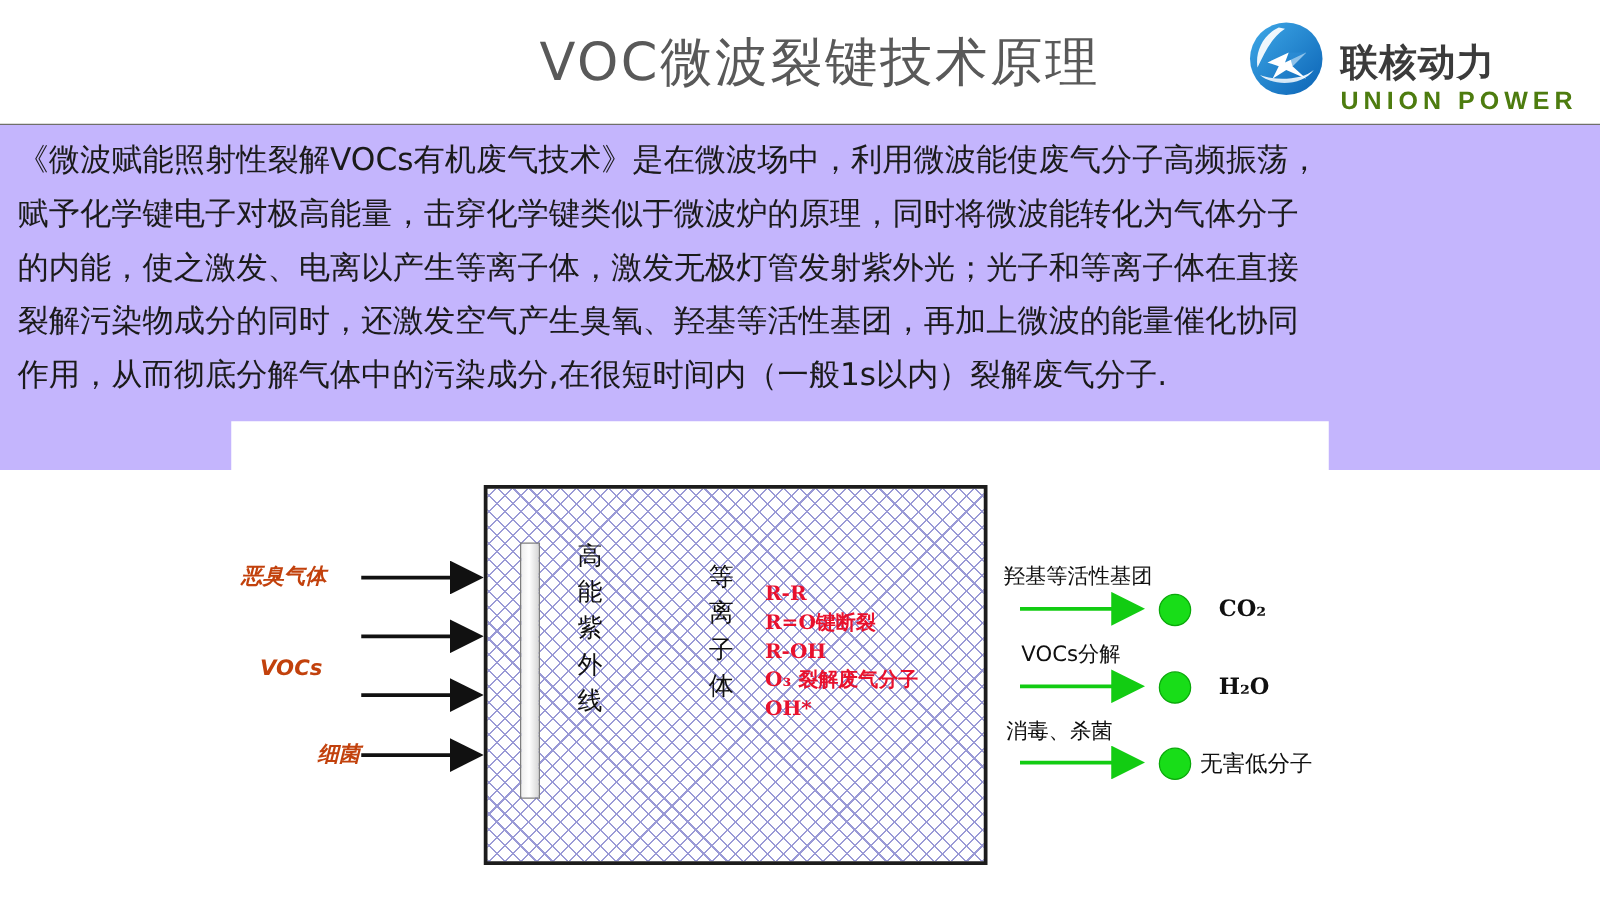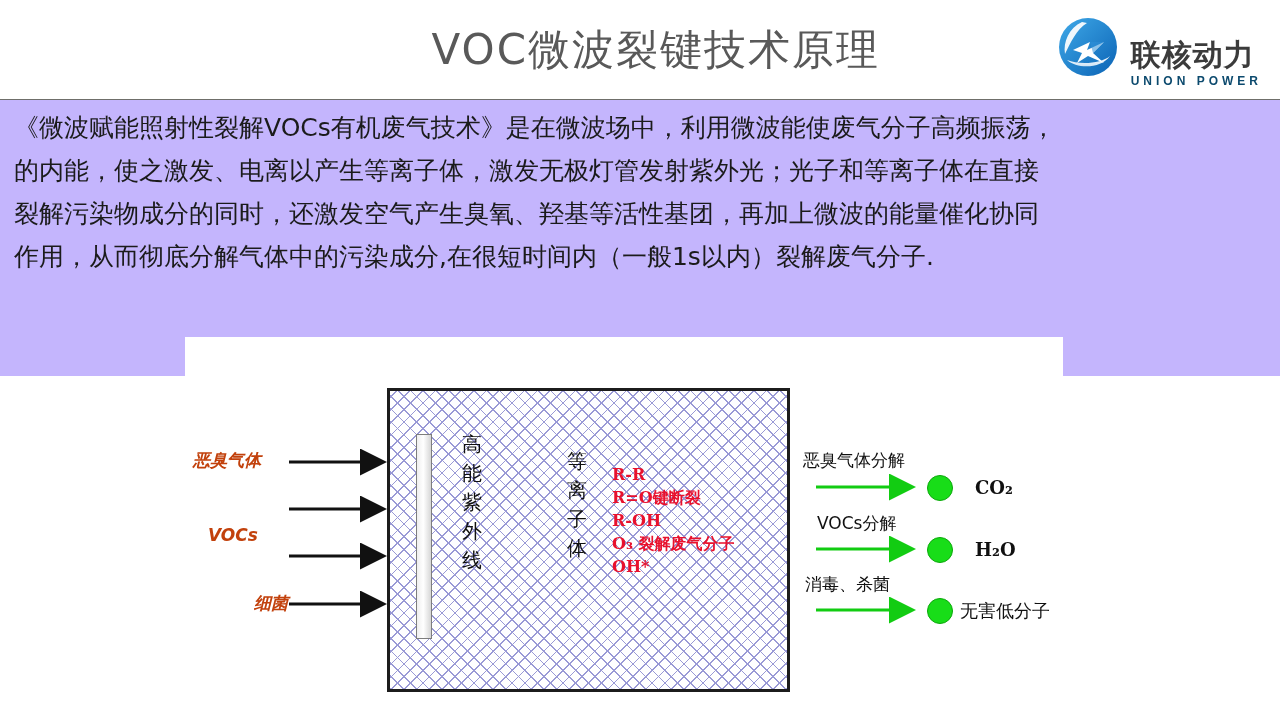--- a/index.html
+++ b/index.html
@@ -21,21 +21,21 @@
     position:absolute;left:276px;top:100px;width:0;height:0;
     border-left:9px solid transparent;border-right:9px solid transparent;
     border-top:13px solid #c9cdd4;opacity:.85;
   }
   
   #logo{position:absolute;right:18px;top:14px;height:66px;display:flex;align-items:center;gap:12px;}
   #logo-mark{width:62px;height:62px;position:relative;}
   #logo-text{display:flex;flex-direction:column;justify-content:center;line-height:1;margin-top:32px;}
   #logo-cn{font-size:30px;font-weight:bold;color:#3b3b3b;letter-spacing:1px;
            font-family:"DejaVu Sans","Liberation Sans",sans-serif;}
-  #logo-en{font-size:12px;font-weight:bold;color:#0c4a6e;letter-spacing:4px;margin-top:5px;}
+  #logo-en{font-size:20px;font-weight:bold;color:#4d7c0f;letter-spacing:4px;margin-top:5px;}
   
   #para-band{
     position:absolute;left:0;top:100px;width:1280px;height:276px;
     background:#c4b5fd;
   }
   #para{
     position:absolute;left:14px;top:6px;width:1258px;
     font-size:25px;line-height:43px;color:#1b1b1b;
     font-family:"DejaVu Sans","Liberation Sans",sans-serif;
     letter-spacing:0px;
@@ -134,20 +134,21 @@
     </div>
   </div>
 
   <div id="title-rule"></div>
   <div id="title-tri"></div>
 </div>
 
 <div id="para-band">
   <div id="para">
     <div>《微波赋能照射性裂解VOCs有机废气技术》是在微波场中，利用微波能使废气分子高频振荡，</div>
+    <div>赋予化学键电子对极高能量，击穿化学键类似于微波炉的原理，同时将微波能转化为气体分子</div>
     <div>的内能，使之激发、电离以产生等离子体，激发无极灯管发射紫外光；光子和等离子体在直接</div>
     <div>裂解污染物成分的同时，还激发空气产生臭氧、羟基等活性基团，再加上微波的能量催化协同</div>
     <div>作用，从而彻底分解气体中的污染成分,在很短时间内（一般1s以内）裂解废气分子.</div>
   </div>
 </div>
 
 <div id="diagram">
 
 
   <svg class="arrows">
@@ -200,21 +201,21 @@
     <div class="vlabel" id="v-plasma">等<br>离<br>子<br>体</div>
     <div id="rxn">
       <div>R-R</div>
       <div>R=O键断裂</div>
       <div>R-OH</div>
       <div>O₃ 裂解废气分子</div>
       <div>OH*</div>
     </div>
   </div>
 
-  <div class="out-label" style="left:618px;top:112px;">恶臭气体分解</div>
+  <div class="out-label" style="left:618px;top:112px;">羟基等活性基团</div>
   <div class="out-label" style="left:632px;top:175px;">VOCs分解</div>
   <div class="out-label" style="left:620px;top:236px;">消毒、杀菌</div>
 
   <div class="dot" style="left:742px;top:138px;"></div>
   <div class="dot" style="left:742px;top:200px;"></div>
   <div class="dot" style="left:742px;top:261px;"></div>
 
   <div class="prod-label" style="left:790px;top:140px;">CO₂</div>
   <div class="prod-label" style="left:790px;top:202px;">H₂O</div>
   <div class="prod-label cn" style="left:775px;top:262px;">无害低分子</div>

